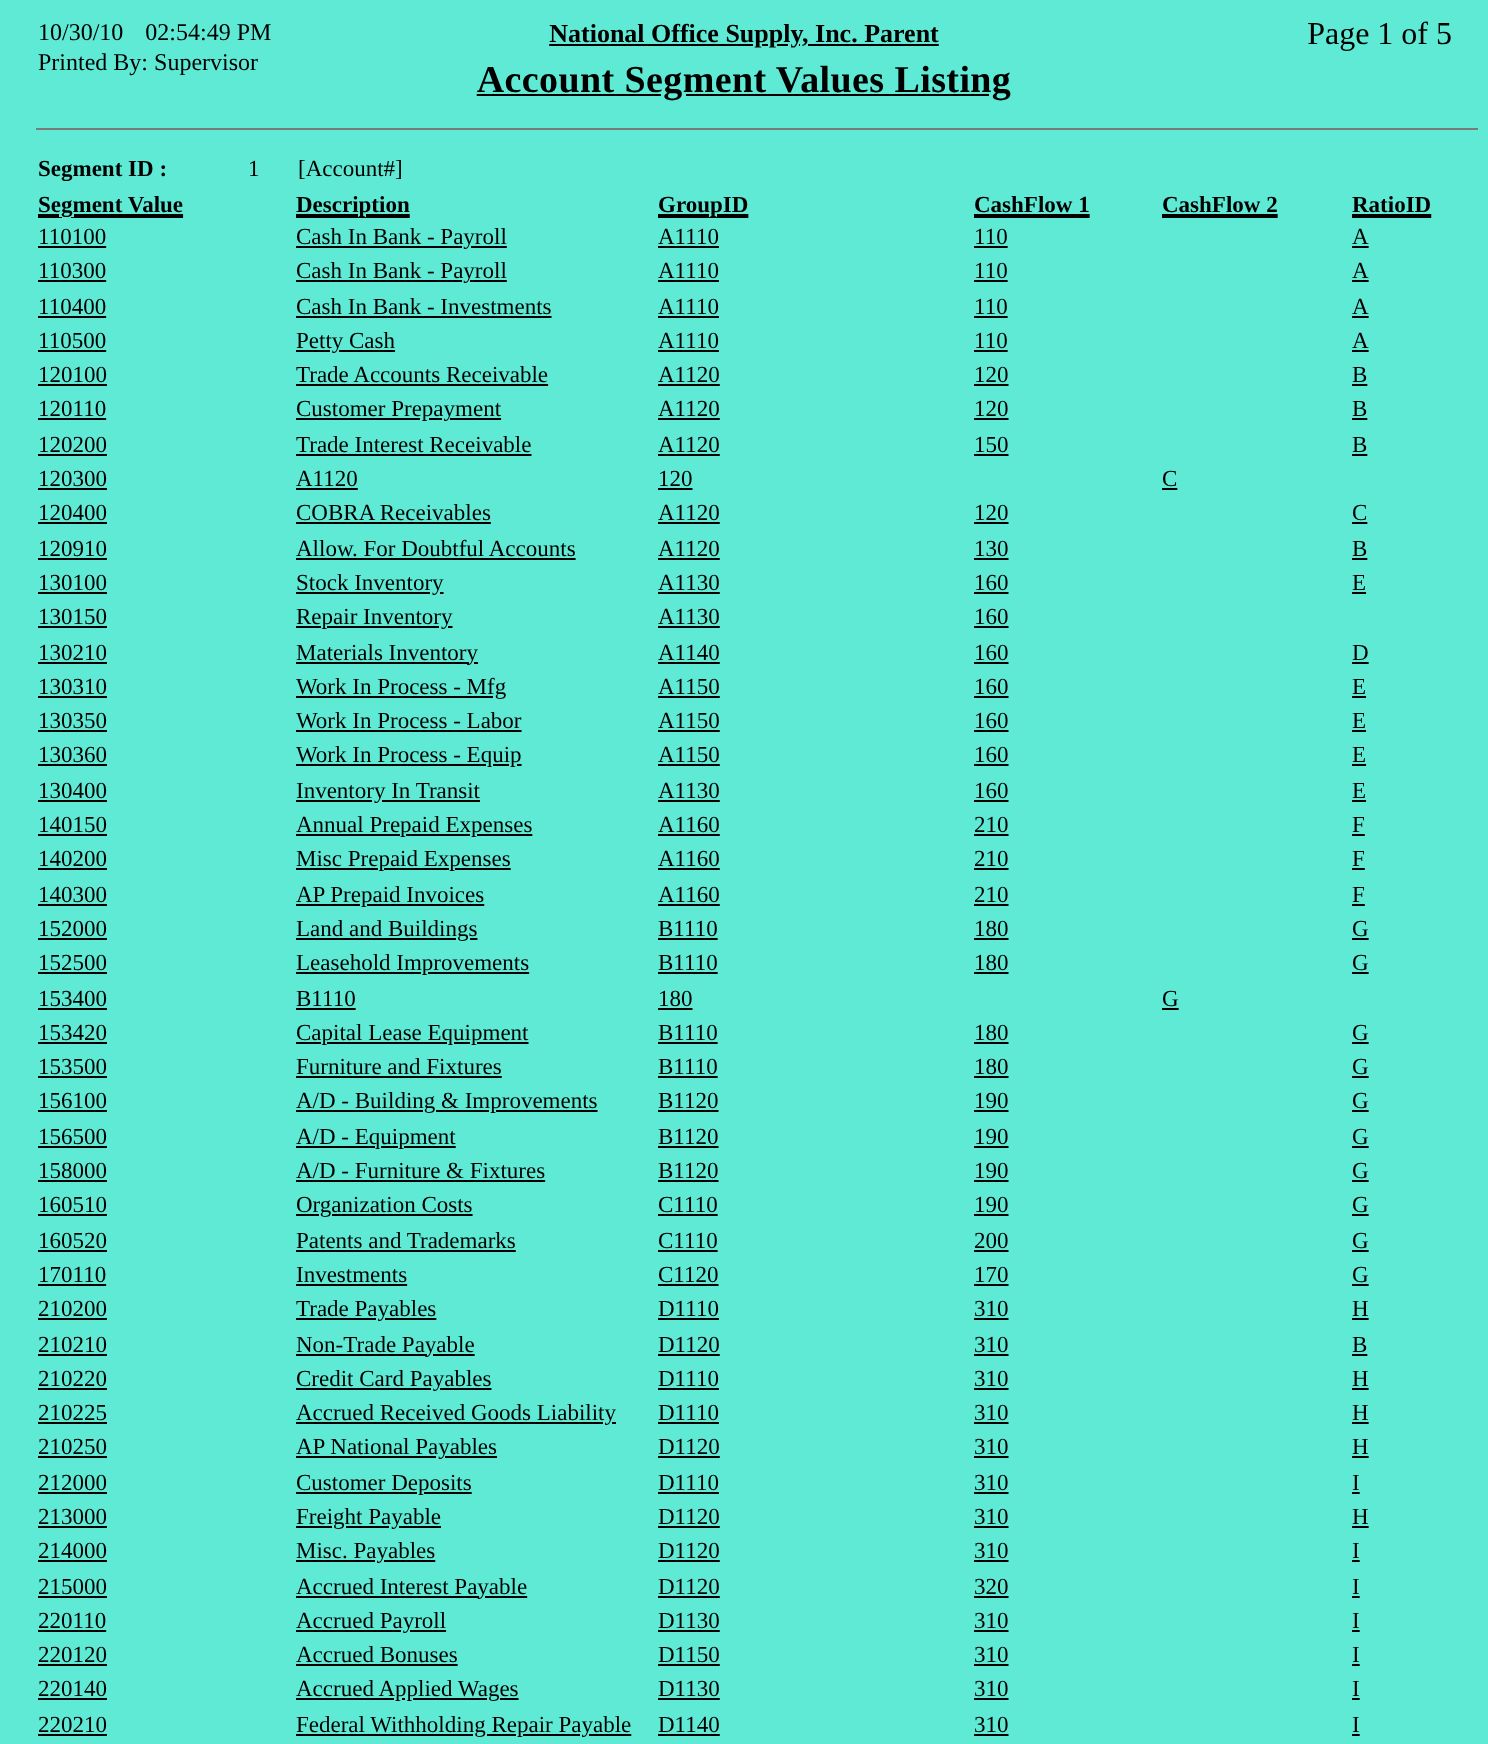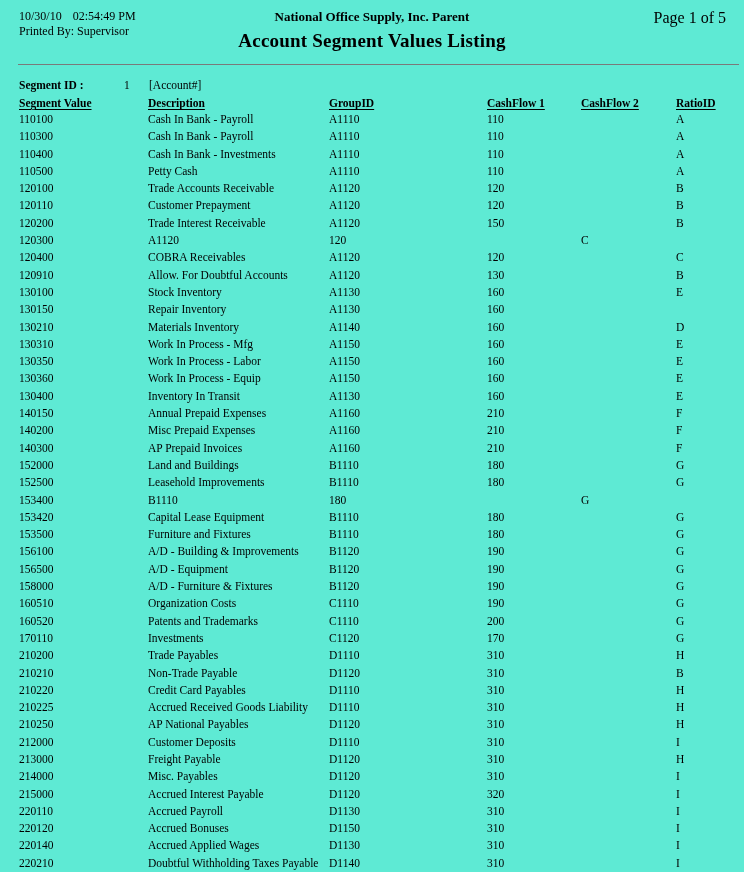--- a/index.html
+++ b/index.html
@@ -4,34 +4,34 @@
 <style>
   html,body{margin:0;padding:0;}
   body{
     width:744px;height:872px;overflow:hidden;background:#ffffff;color:#000;
     font-family:"Liberation Serif","DejaVu Serif",serif;
   }
   .page{position:relative;width:744px;height:872px;background:#5eead4;}
 
   .hdr-left{position:absolute;top:9px;left:19px;font-size:12px;line-height:15px;white-space:nowrap;}
   .hdr-left .time{margin-left:11px;}
-  .hdr-center{position:absolute;top:9px;left:0;right:0;text-align:center;}
+  .hdr-center{position:absolute;top:9px;left:0;right:0;text-align:center;text-decoration:underline;}
   .company{font-size:13px;font-weight:bold;}
   .title{font-size:19px;font-weight:bold;margin-top:5px;letter-spacing:0.2px;}
   .hdr-right{position:absolute;top:9px;right:18px;font-size:16px;}
 
   .rule{position:absolute;top:64px;left:18px;width:721px;border-top:1px solid #7a7a7a;height:0;}
 
   .seg{position:absolute;top:79px;left:19px;font-size:11.5px;height:14px;width:400px;}
   .seg-label{font-weight:bold;}
   .seg-value{position:absolute;left:105px;top:0;}
   .seg-name{position:absolute;left:130px;top:0;}
 
   .tbl{position:absolute;top:97px;left:19px;right:8px;font-size:11.5px;}
-  .grid{display:grid;grid-template-columns:129px 181px 158px 94px 95px 1fr;}
+  .grid{display:grid;grid-template-columns:129px 181px 158px 94px 95px 1fr;text-decoration:underline;}
   .thead .cell{font-weight:bold;text-decoration:underline;text-underline-offset:2px;line-height:13px;white-space:nowrap;}
   .rows{margin-top:1px;}
   .row{height:17.3px;line-height:17.3px;}
   .row .cell{overflow:hidden;white-space:nowrap;}
 </style>
 </head>
 <body>
 
 <div class="page">
 
@@ -402,21 +402,21 @@
         <div class="grid row">
           <div class="cell">220140</div>
           <div class="cell">Accrued Applied Wages</div>
           <div class="cell">D1130</div>
           <div class="cell">310</div>
           <div class="cell"></div>
           <div class="cell">I</div>
         </div>
         <div class="grid row">
           <div class="cell">220210</div>
-          <div class="cell">Doubtful Withholding Taxes Payable</div>
+          <div class="cell">Federal Withholding Repair Payable</div>
           <div class="cell">D1140</div>
           <div class="cell">310</div>
           <div class="cell"></div>
           <div class="cell">I</div>
         </div>
       </div>
   </div>
 
 </div>
 

